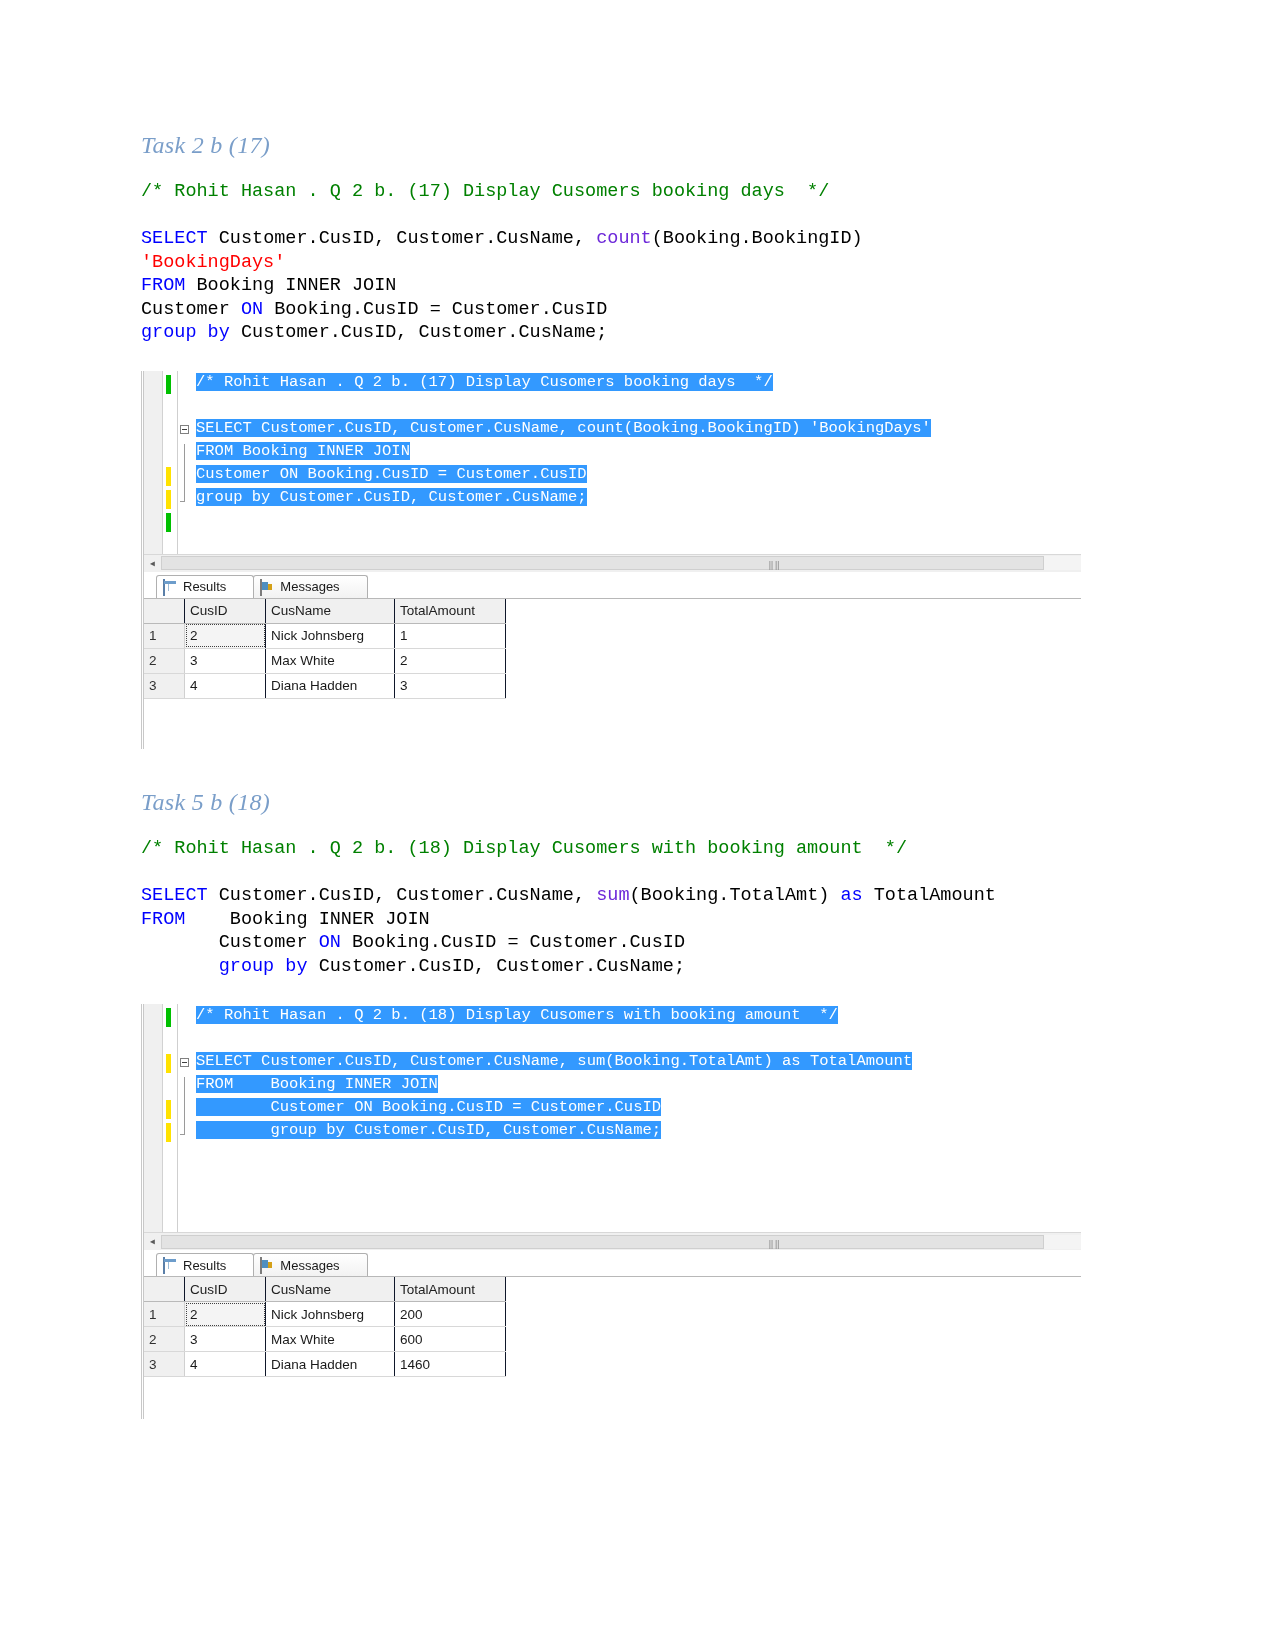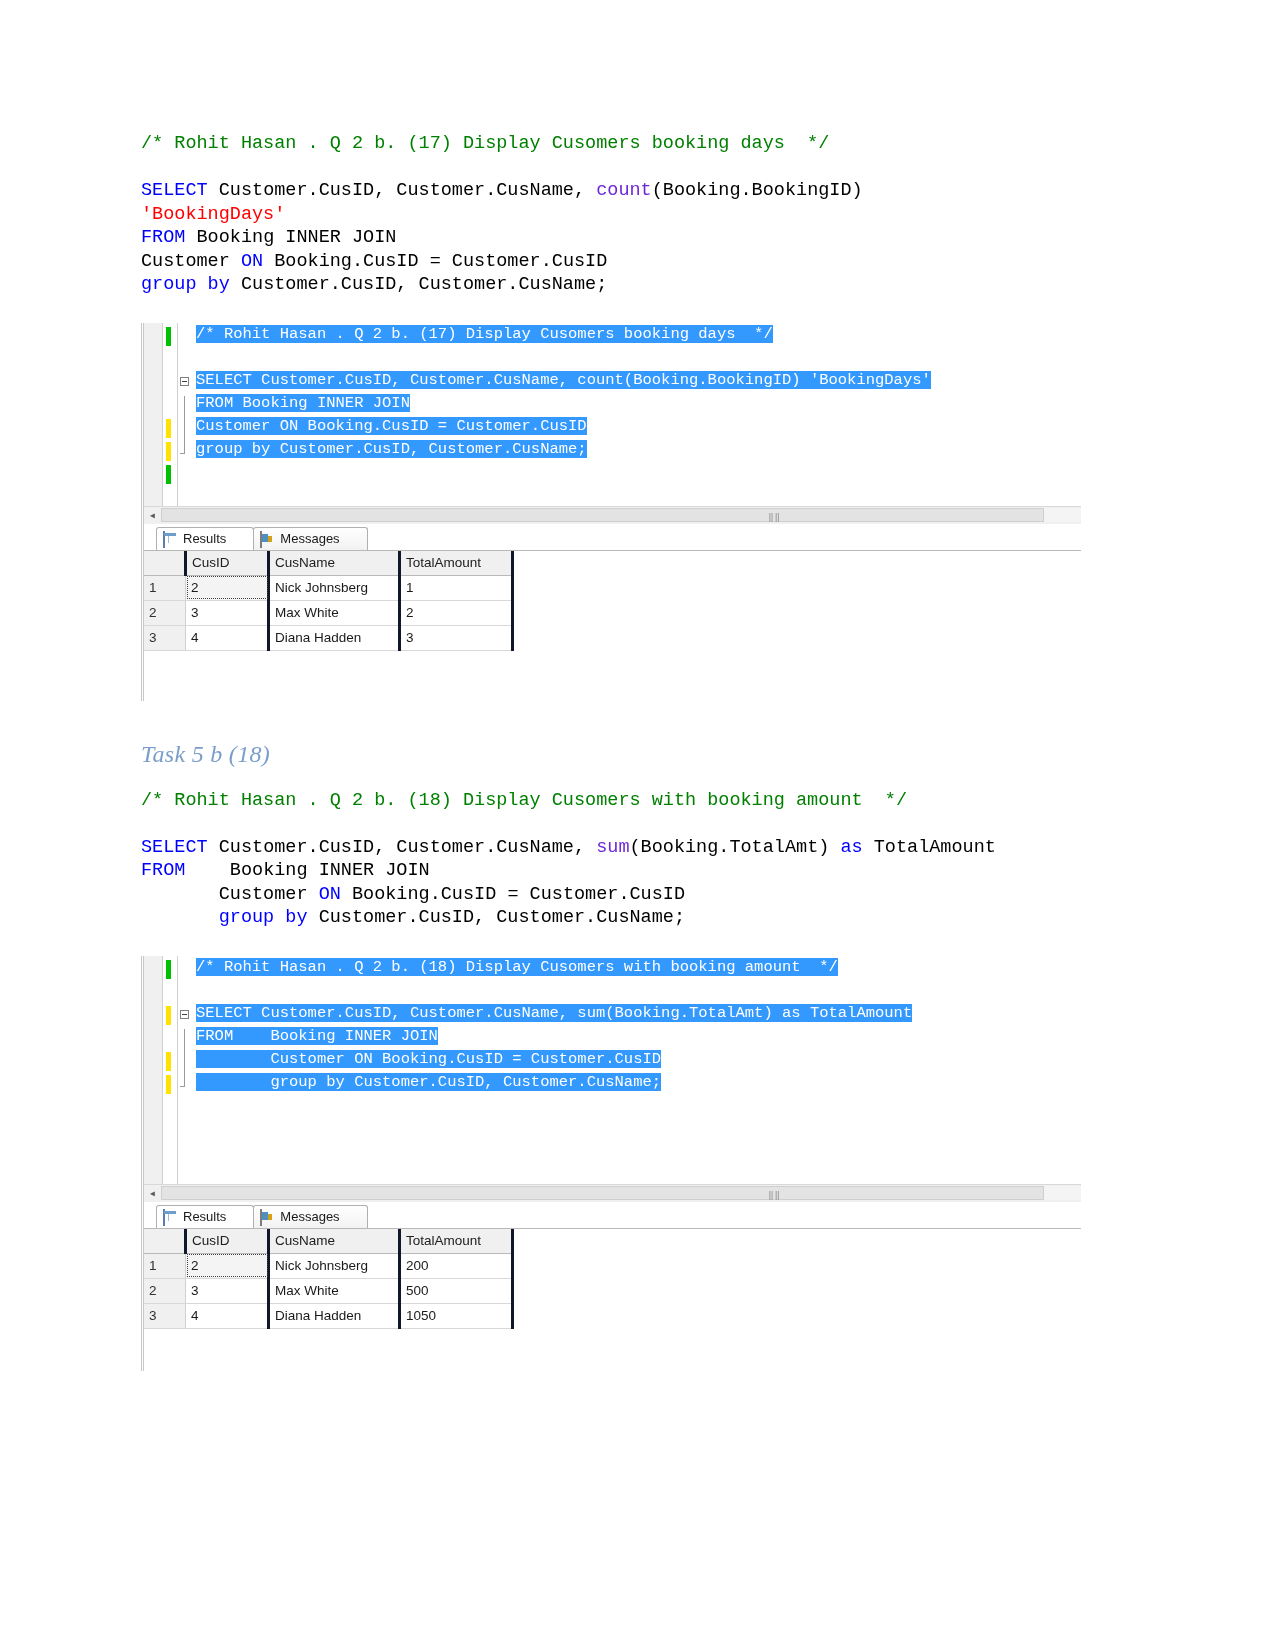--- a/index.html
+++ b/index.html
@@ -255,21 +255,21 @@
   
   .grid {
     border-collapse: collapse;
     font-family: "Liberation Sans", sans-serif;
     font-size: 13.5px;
     color: #1a1a1a;
     background: #fff;
     table-layout: fixed;
   }
   .grid th, .grid td {
-    border-right: 3px solid #0f172a;
+    border-right: 1px solid #0f172a;
     border-bottom: 1px solid #d8d8d8;
     padding: 1px 5px;
     height: 22px;
     text-align: left;
     font-weight: normal;
     overflow: hidden;
     white-space: nowrap;
   }
   .grid thead th {
     background: #f0f0f0;
@@ -297,20 +297,21 @@
     background: #ffffff;
     position: relative;
   }
   .results-filler { background: #ffffff; }
 </style>
 </head>
 <body>
 
 <div class="page">
   <div class="content" id="content-root">
+      <div class="task-heading">Task 2 b (17)</div>
       <div class="codeblock"><div class="code-line"><span class="kw-green">/* Rohit Hasan . Q 2 b. (17) Display Cusomers booking days  */</span></div><div class="spacer-line">&nbsp;</div><div class="code-line"><span class="kw-blue">SELECT </span><span class="kw-black">Customer.CusID, Customer.CusName, </span><span class="kw-pink">count</span><span class="kw-black">(Booking.BookingID)</span></div><div class="code-line"><span class="kw-red">'BookingDays'</span></div><div class="code-line"><span class="kw-blue">FROM </span><span class="kw-black">Booking </span><span class="kw-gray">INNER JOIN</span></div><div class="code-line"><span class="kw-black">Customer </span><span class="kw-blue">ON </span><span class="kw-black">Booking.CusID = Customer.CusID</span></div><div class="code-line"><span class="kw-blue">group by </span><span class="kw-black">Customer.CusID, Customer.CusName;</span></div></div>
       <div class="ssms">
         <div class="ssms-frame">
           <div class="editor-area" style="height: 183px;">
             <div class="gutter-outer"></div>
             <div class="gutter-marks">
               <div class="mark green" style="top: 4px; height: 19px;"></div>
               <div class="mark yellow" style="top: 96px; height: 19px;"></div>
               <div class="mark yellow" style="top: 119px; height: 19px;"></div>
               <div class="mark green" style="top: 142px; height: 19px;"></div>
@@ -432,27 +433,27 @@
                   <tr>
                     <td class="rownum">1</td>
                     <td class="selcell">2</td>
                     <td>Nick Johnsberg</td>
                     <td>200</td>
                   </tr>
                   <tr>
                     <td class="rownum">2</td>
                     <td>3</td>
                     <td>Max White</td>
-                    <td>500</td>
+                    <td>600</td>
                   </tr>
                   <tr>
                     <td class="rownum">3</td>
                     <td>4</td>
                     <td>Diana Hadden</td>
-                    <td>1050</td>
+                    <td>1460</td>
                   </tr>
                 </tbody>
               </table>
             </div>
             <div class="results-filler" style="height: 40px;"></div>
           </div>
         </div>
       </div>
     </div>
 </div>

